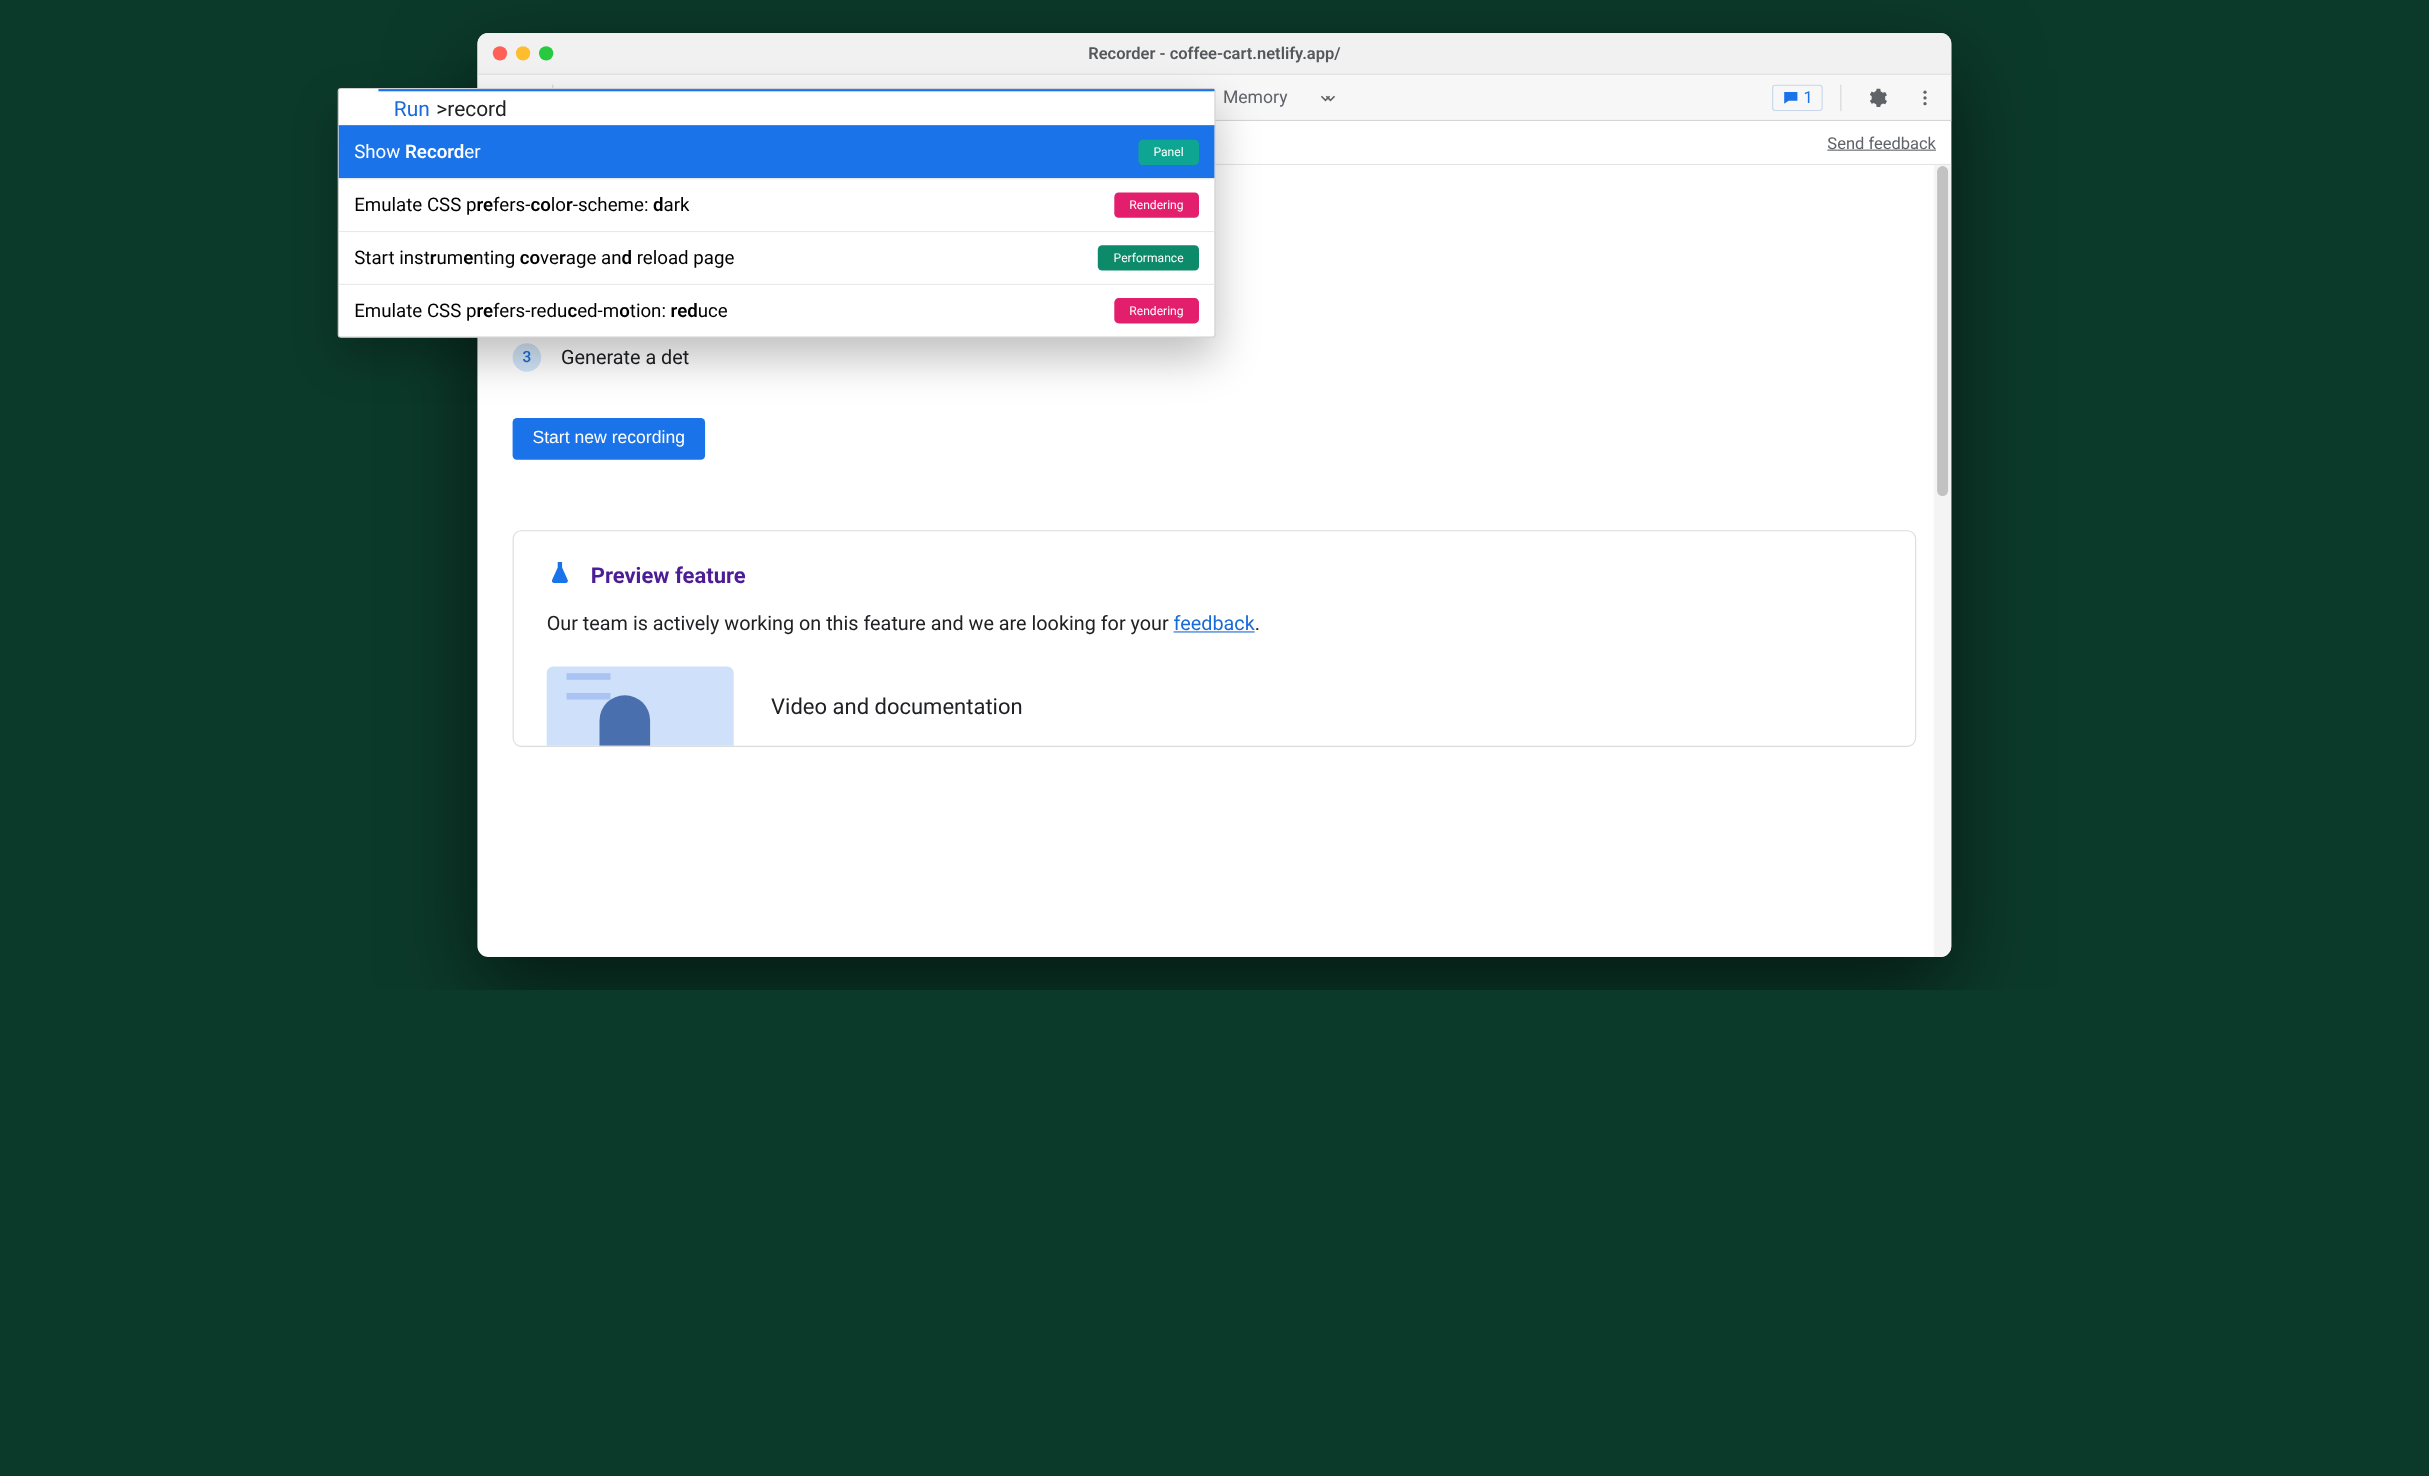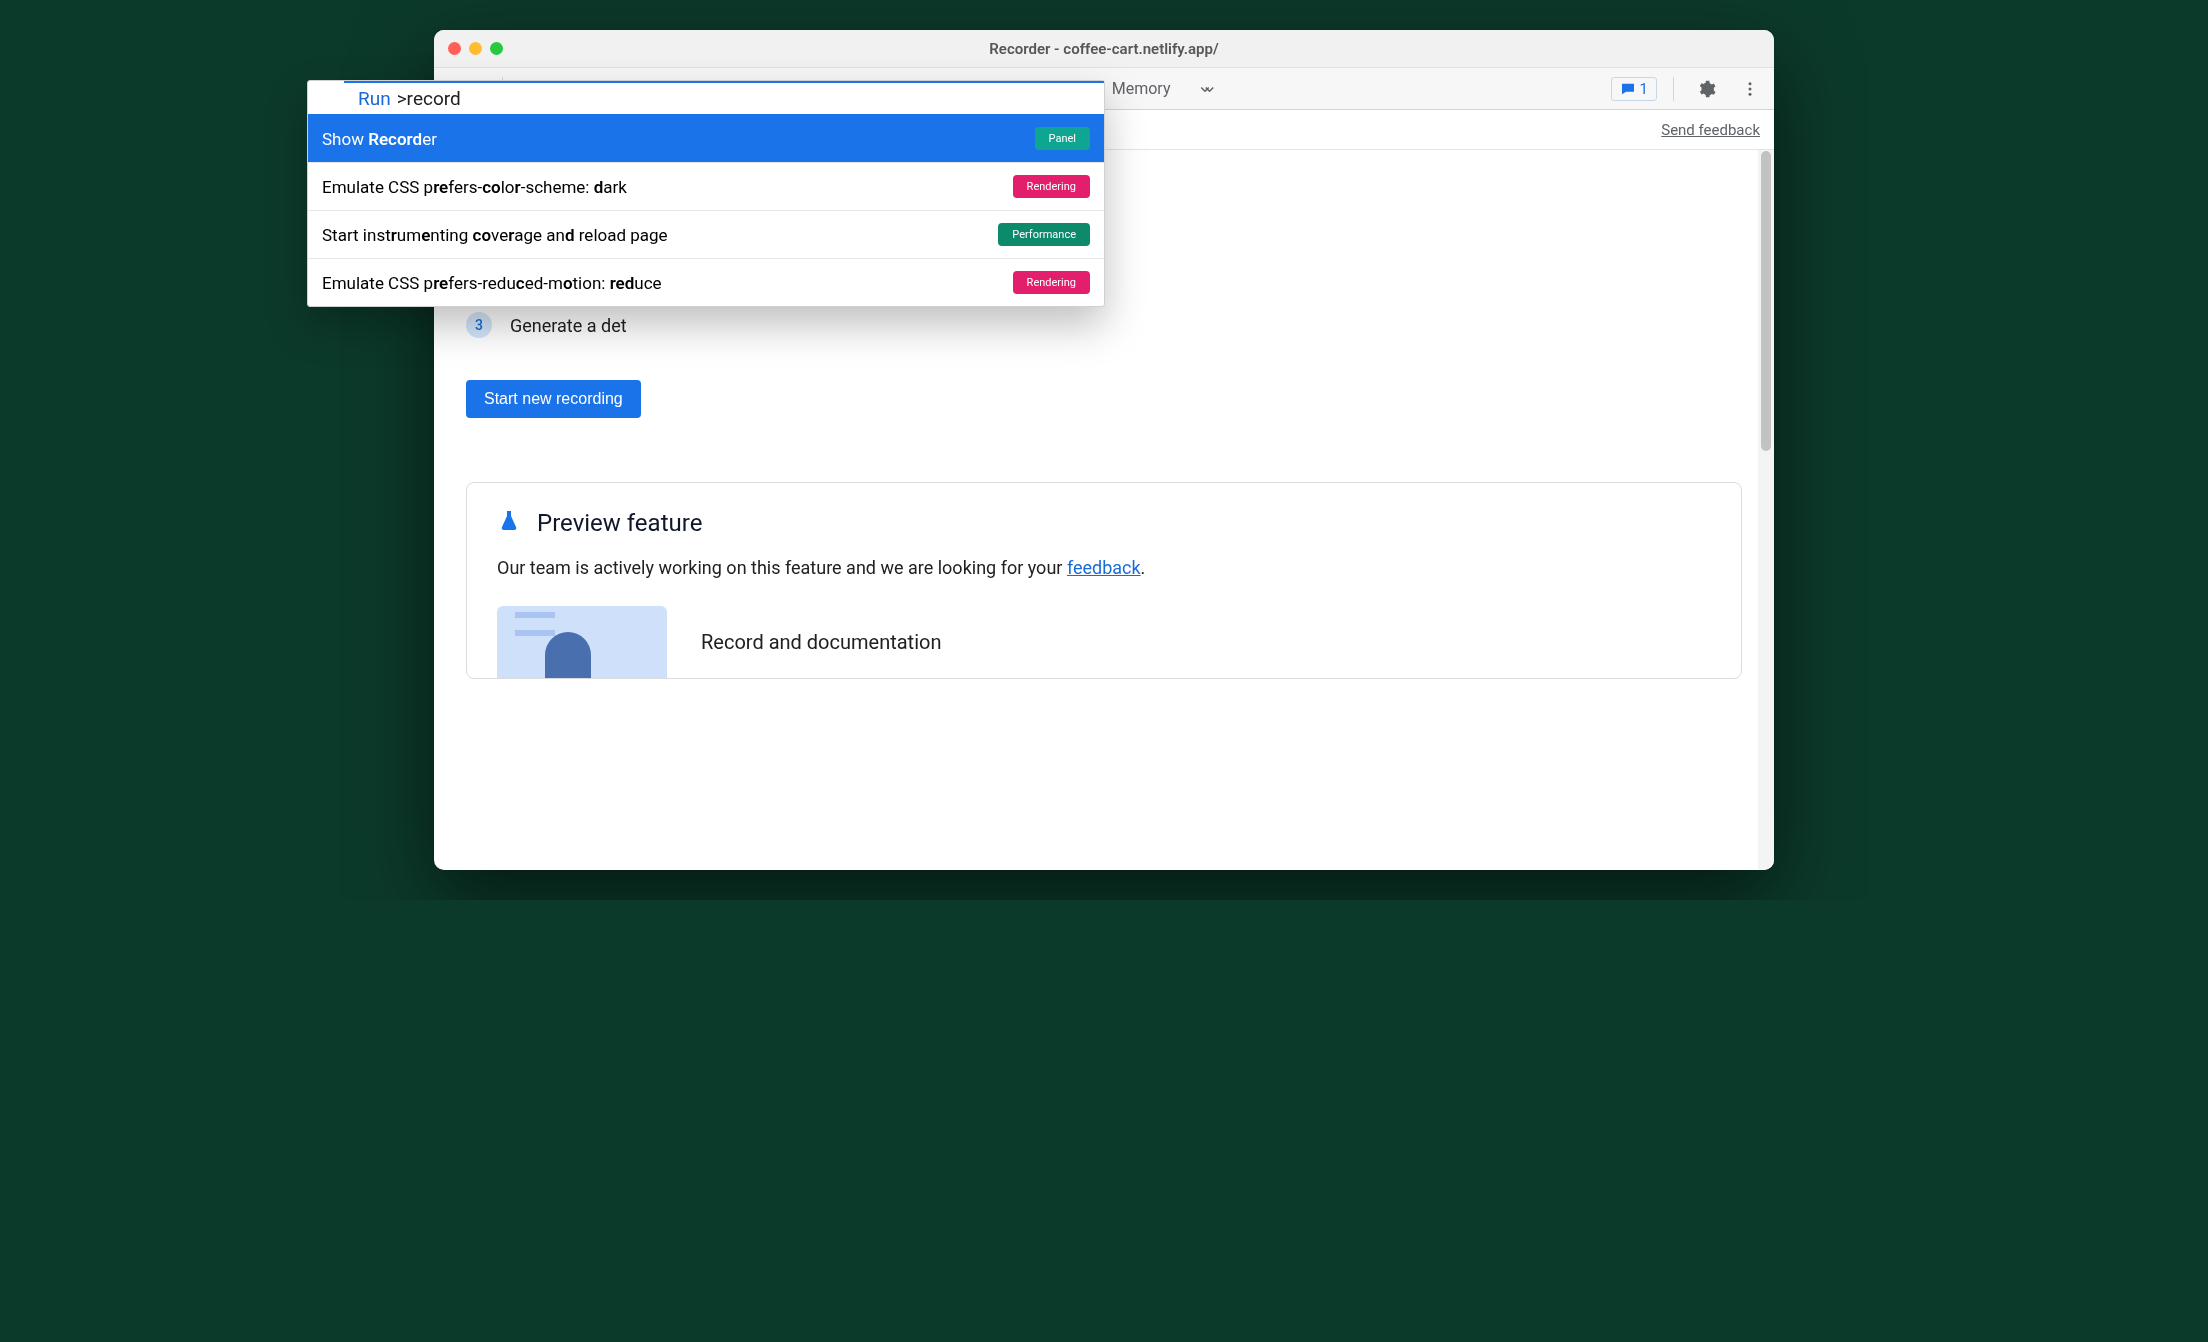--- a/index.html
+++ b/index.html
@@ -121,21 +121,21 @@
     cursor: pointer;
   }
   .card {
     margin-top: 64px;
     border: 1px solid #dadce0;
     border-radius: 8px;
     padding: 26px 30px 0 30px;
   }
   .card-head { display: flex; align-items: center; gap: 16px; margin-bottom: 20px; }
   .card-head .flask svg { width: 24px; height: 24px; }
-  .card-head .pf { color: #0f172a; font-size: 24px; font-weight: 400; }
+  .card-head .pf { color: #4c1d95; font-size: 20px; font-weight: 700; }
   .card-body { font-size: 18px; color: #202124; margin-bottom: 28px; }
   .card-body a { color: #1a6bd8; text-decoration: underline; }
   .card-media { display: flex; align-items: center; gap: 34px; }
   .thumb {
     width: 170px; height: 72px;
     border-top-left-radius: 6px; border-top-right-radius: 6px;
     background: linear-gradient(#cfe0fb, #cfe0fb);
     position: relative;
     overflow: hidden;
   }
@@ -329,21 +329,21 @@
                 <path d="M10 2h4v5l5 11a2 2 0 0 1-1.8 3H6.8A2 2 0 0 1 5 18L10 7V2z"></path>
               </svg>
           </span>
           <span class="pf">Preview feature</span>
         </div>
         <div class="card-body">
           <span>Our team is actively working on this feature and we are looking for your </span><a>feedback</a><span>.</span>
         </div>
         <div class="card-media">
           <div class="thumb"></div>
-          <div class="media-title">Record and documentation</div>
+          <div class="media-title">Video and documentation</div>
         </div>
       </div>
     </div>
     <div class="rscroll">
         <div class="thumb2"></div>
       </div>
   </div>
 </div>
 
 <div class="cmdmenu">

